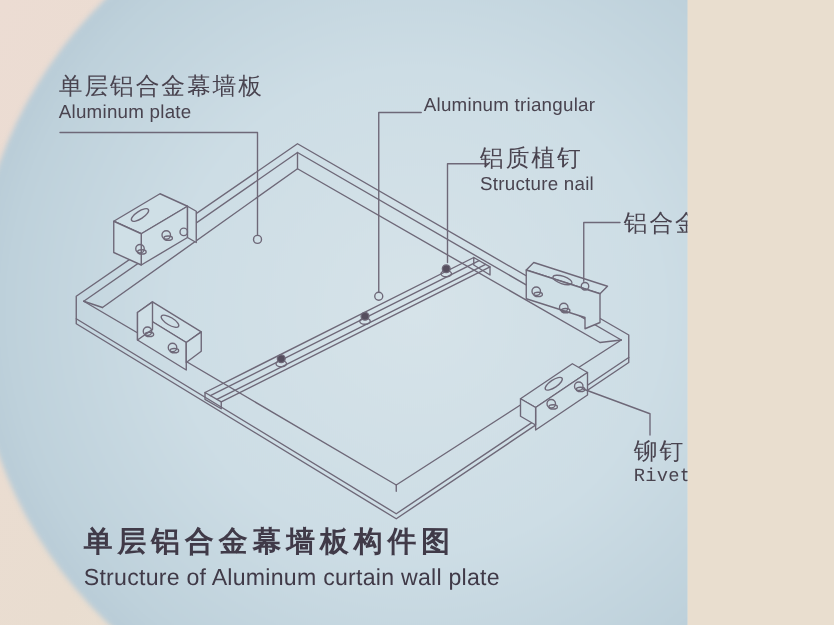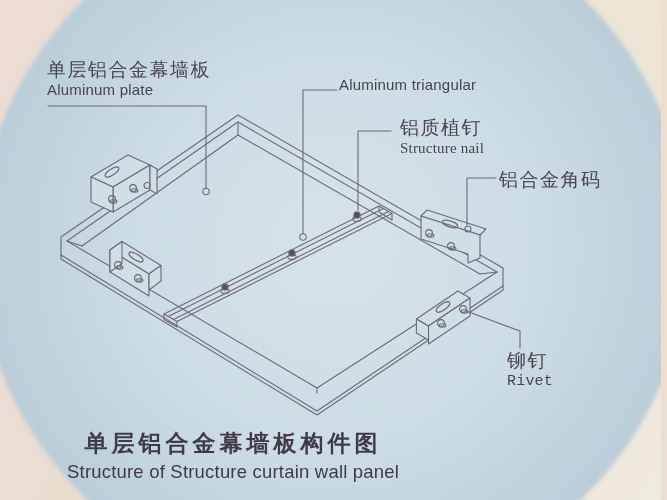--- a/index.html
+++ b/index.html
@@ -1,31 +1,31 @@
 <!DOCTYPE html>
 <html><head>
 <meta charset="utf-8">
 <style>
   html,body{margin:0;padding:0;background:#e9decf;}
   #stage{
-    position:relative;width:661px;height:500px;overflow:hidden;
+    position:relative;width:550px;height:500px;overflow:hidden;
     background:linear-gradient(118deg,#ecdcd3 0%,#e9ddd0 38%,#ece5d6 72%,#efead e 100%);
     background:linear-gradient(118deg,#ecdcd3 0%,#e9ddd0 38%,#ece5d6 72%,#efeade 100%);
     font-family:"Liberation Sans","DejaVu Sans",sans-serif;
   }
   #blue-circle{
     position:absolute;left:-21px;top:-102px;width:710px;height:700px;border-radius:50%;
     background:radial-gradient(closest-side,#d6e3e9 0%,#cddde5 55%,#bed1db 92%,#b9ccd7 100%);
     filter:blur(2px);
   }
   svg.lineart{position:absolute;left:0;top:0;}
   .label{position:absolute;color:#49434f;line-height:1.08;}
   .label .zh{display:block;font-size:19px;font-weight:500;letter-spacing:1.5px;white-space:nowrap;}
   .label .en{display:block;font-size:15px;font-weight:400;letter-spacing:0.2px;white-space:nowrap;margin-top:1px;}
-  #caption{position:absolute;left:67px;top:428px;color:#403a48;text-align:center;}
+  #caption{position:absolute;left:67px;top:418px;color:#403a48;}
   #caption .zh{display:block;font-size:23px;font-weight:bold;letter-spacing:4px;white-space:nowrap;}
   #caption .en{display:block;font-size:18.5px;font-weight:500;letter-spacing:0.2px;margin-top:2px;white-space:nowrap;}
 </style>
 </head>
 <body>
 
 <div id="stage">
 
   <div id="blue-circle"></div>
 
@@ -144,32 +144,32 @@
 
   <div class="label" style="left:47px;top:60px;">
     <span class="zh">单层铝合金幕墙板</span>
     <span class="en">Aluminum plate</span>
   </div>
 
   <div class="label" style="left:339px;top:76px;">
     <span class="en">Aluminum triangular</span>
   </div>
 
-  <div class="label" style="left:400px;top:118px;font-family:Liberation Serif, serif;">
+  <div class="label" style="left:384px;top:118px;">
     <span class="zh">铝质植钉</span>
     <span class="en">Structure nail</span>
   </div>
 
   <div class="label" style="left:499px;top:170px;">
     <span class="zh">铝合金角码</span>
   </div>
 
   <div class="label" style="left:507px;top:352px;font-family:Liberation Mono, monospace;">
     <span class="zh">铆钉</span>
     <span class="en">Rivet</span>
   </div>
 
   <div id="caption">
     <span class="zh">单层铝合金幕墙板构件图</span>
-    <span class="en">Structure of Structure curtain wall panel</span>
+    <span class="en">Structure of Aluminum curtain wall plate</span>
   </div>
 
 </div>
 
 </body></html>

